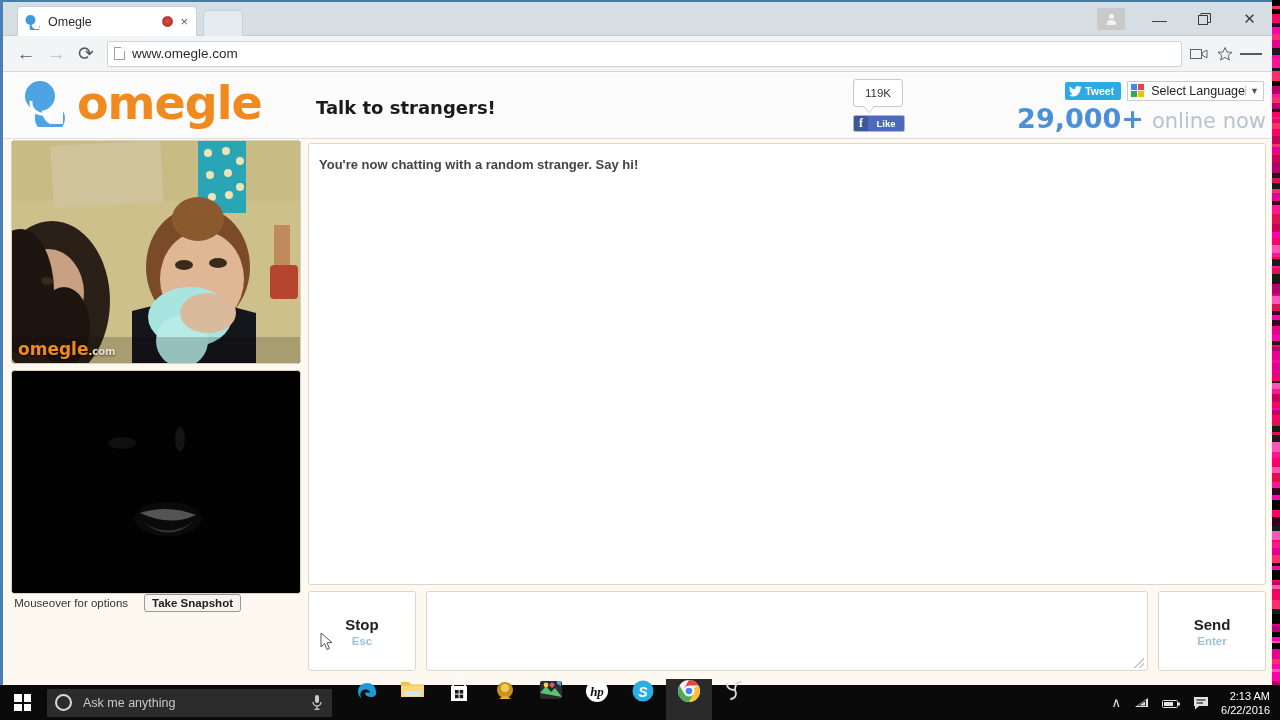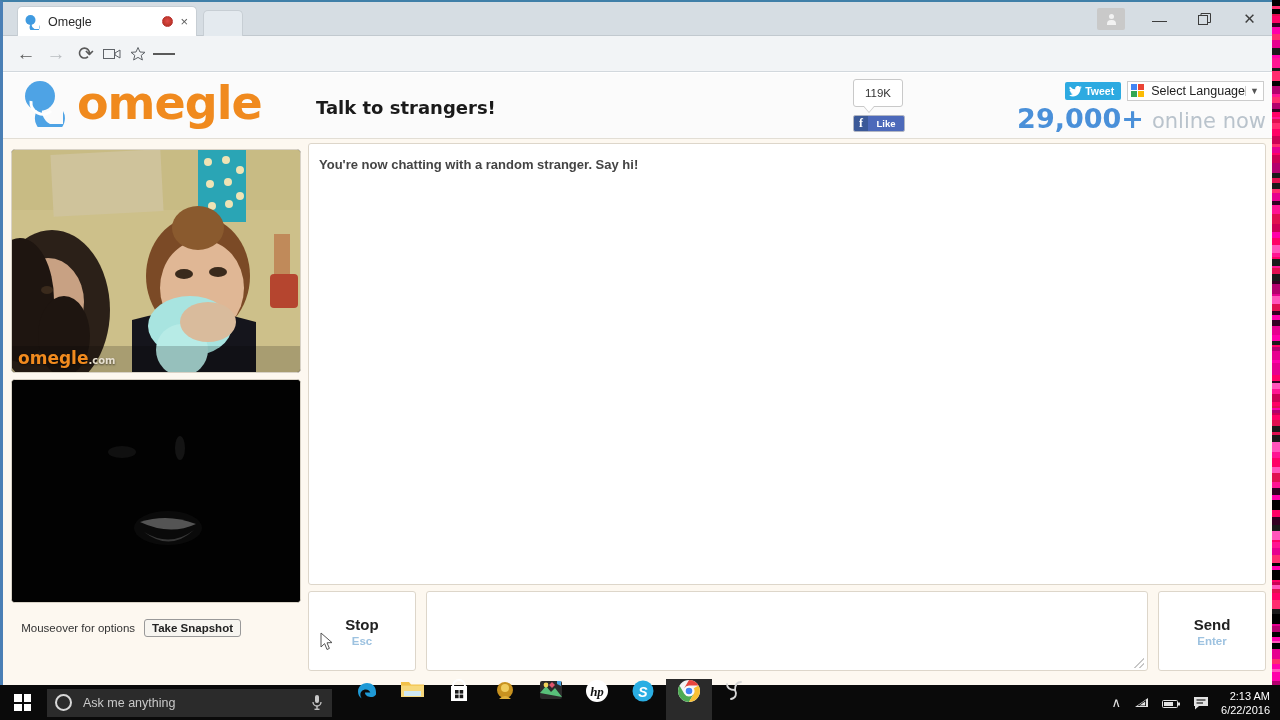--- a/index.html
+++ b/index.html
@@ -167,33 +167,33 @@
   .online-row{
     position:absolute; right: 6px; top: 30px; display:flex;align-items:baseline; white-space:nowrap;
   }
   .online-num{ font-size: 27px; font-weight: bold; color:#4a90d9; font-family:"DejaVu Sans",sans-serif;text-align:right;}
   .online-txt{ font-size: 21px; color:#b9c3cc; margin-left:8px; font-family:"DejaVu Sans",sans-serif;}
 
   
   .om-main { position:absolute; left:0; top:67px; right:0; bottom:0; }
 
   
-  .vid-col { position:absolute; left:8px; top:9px; width:258px; }
+  .vid-col { position:absolute; left:8px; top:0; width:258px; }
   .vid {
     width: 290px; height: 224px; background:#000; border:1px solid #d8d2c6;
     border-radius:4px; overflow:hidden; position:relative;
   }
   .vid + .vid { margin-top: 6px; }
   .vid-watermark{
     position:absolute; left:6px; bottom:4px; font-size:17px; font-weight:bold;
     color:#f08a1e; font-family:"DejaVu Sans",sans-serif; text-shadow:0 1px 2px rgba(0,0,0,.6);
   }
   .vid-watermark small{ font-size:10px; color:#e8e0d0; font-weight:bold;}
   .vid-controls{
-    margin-top:16px; display:flex; align-items:center; justify-content:flex-end; gap:9px;
+    margin-top:0; display:flex; align-items:center; justify-content:flex-end; gap:16px;
     padding-right: 28px;
   }
   .mouseover-txt{ font-size:11.5px; color:#333; font-family:"Liberation Sans",sans-serif;}
   .snap-btn{
     font-size:11.5px; font-weight:bold; color:#222; background:#f7f5f0;
     border:1px solid #999; border-radius:3px; padding:2px 7px;
     font-family:"Liberation Sans",sans-serif; cursor:pointer;
   }
 
   
@@ -302,20 +302,24 @@
         </span>
         <span class="winbtn">✕</span>
       </div>
     </div>
 
     <div class="omnirow">
       <span class="navbtn">←</span>
       <span class="navbtn disabled">→</span>
       <span class="navbtn">⟳</span>
 
+      <div class="urlbox">
+        <span class="page-icon"></span>
+        <span class="urltext">www.omegle.com</span>
+      </div>
 
       <div class="omni-right">
         <span class="icn">
           <svg width="18" height="13" viewBox="0 0 18 13">
               <rect x="0.5" y="2.5" width="11" height="9" fill="none" stroke="#5f6368"></rect>
               <path d="M12 6 L17 3 L17 11 L12 8 Z" fill="none" stroke="#5f6368"></path>
             </svg>
         </span>
         <span class="icn">
           <svg width="16" height="16" viewBox="0 0 16 16">

